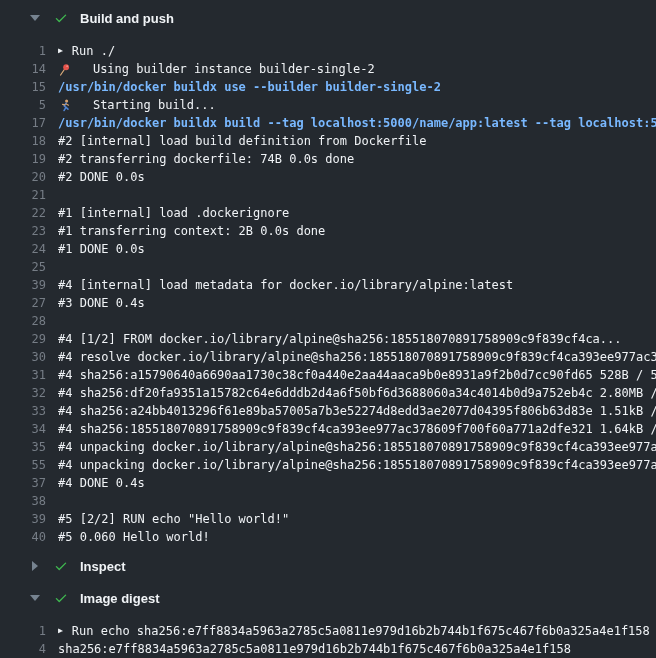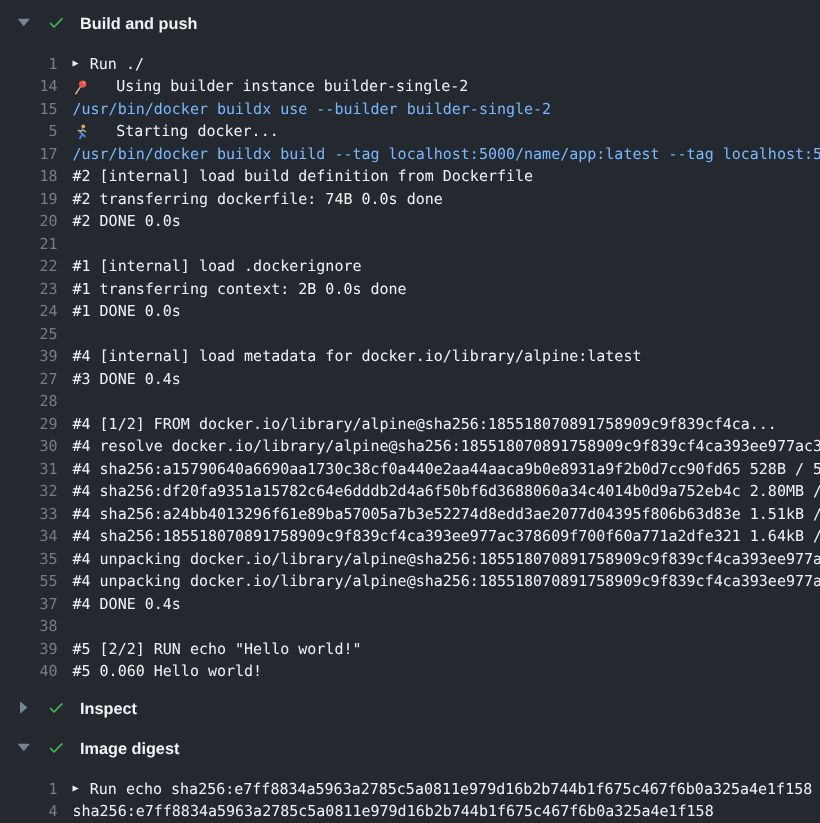--- a/index.html
+++ b/index.html
@@ -8,42 +8,42 @@
   *{box-sizing:border-box;}
   html,body{margin:0;padding:0;}
   body{
     width:656px;height:658px;overflow:hidden;
     background:var(--bg);
     font-family:"Liberation Sans", sans-serif;
     padding-top:6px;
   }
   .log-section{margin:0 0 8px 0;}
   .sec-header{
-    display:flex;align-items:center;height:24px;padding-left:13px;cursor:pointer;
+    display:flex;align-items:center;height:24px;padding-left:29px;cursor:pointer;
   }
   .caret-box{width:11px;display:flex;justify-content:center;align-items:center;margin-right:13px;flex:none;}
   .caret{width:0;height:0;display:block;}
   .caret.down{border-left:5px solid transparent;border-right:5px solid transparent;border-top:6px solid #768390;}
   .caret.right{border-top:5px solid transparent;border-bottom:5px solid transparent;border-left:6px solid #768390;}
   .check-box{width:16px;display:flex;justify-content:center;align-items:center;margin-right:11px;flex:none;}
   .sec-title{
     color:var(--text);font-size:13px;font-weight:bold;white-space:nowrap;
   }
   .sec-lines{margin-top:12px;}
   .log-line{
     display:flex;align-items:center;height:18px;
     font-family:"DejaVu Sans Mono","Liberation Mono",monospace;
     font-size:12px;line-height:18px;white-space:pre;overflow:hidden;
   }
   .ln{
     flex:none;width:46px;text-align:right;color:var(--muted);
     cursor:pointer;user-select:none;
   }
   .lc{margin-left:12px;color:var(--text);white-space:pre;display:flex;align-items:center;}
-  .log-line.command .lc{color:var(--cmd);font-weight:normal;}
+  .log-line.command .lc{color:var(--cmd);font-weight:bold;}
   .run-arrow{
     display:inline-block;font-size:8px;color:var(--text);
     margin-right:9px;transform:translateY(-0.5px);cursor:pointer;
   }
   .emoji{display:inline-block;vertical-align:-2px;margin-right:6px;flex:none;}
   svg{display:block;}
 </style>
 </head>
 <body>
 
@@ -82,21 +82,21 @@
         <div class="log-line default">
     <span class="ln">5</span>
     <span class="lc"><span class="emoji">
     <svg width="13" height="13" viewBox="0 0 16 16">
       <circle cx="10.6" cy="2.6" r="1.9" fill="#d7a26c"></circle>
       <path d="M10 5.2 L7.6 8.4 L9.8 10.2 L7.4 14.2" fill="none" stroke="#4f83d1" stroke-width="1.9" stroke-linecap="round" stroke-linejoin="round"></path>
       <path d="M10.2 6.2 L12.9 7.7" stroke="#d7a26c" stroke-width="1.4" stroke-linecap="round"></path>
       <path d="M8.6 7.2 L5.6 6.6" stroke="#d7a26c" stroke-width="1.4" stroke-linecap="round"></path>
       <path d="M9.9 10.4 L12.3 12.5" stroke="#4f83d1" stroke-width="1.9" stroke-linecap="round"></path>
     </svg>
-  </span><span>Starting docker...</span></span>
+  </span><span>Starting build...</span></span>
   </div>
         <div class="log-line command">
     <span class="ln">17</span>
     <span class="lc"><span>/usr/bin/docker buildx build --tag localhost:5000/name/app:latest --tag localhost:50</span></span>
   </div>
         <div class="log-line default">
     <span class="ln">18</span>
     <span class="lc"><span>#2 [internal] load build definition from Dockerfile</span></span>
   </div>
         <div class="log-line default">

